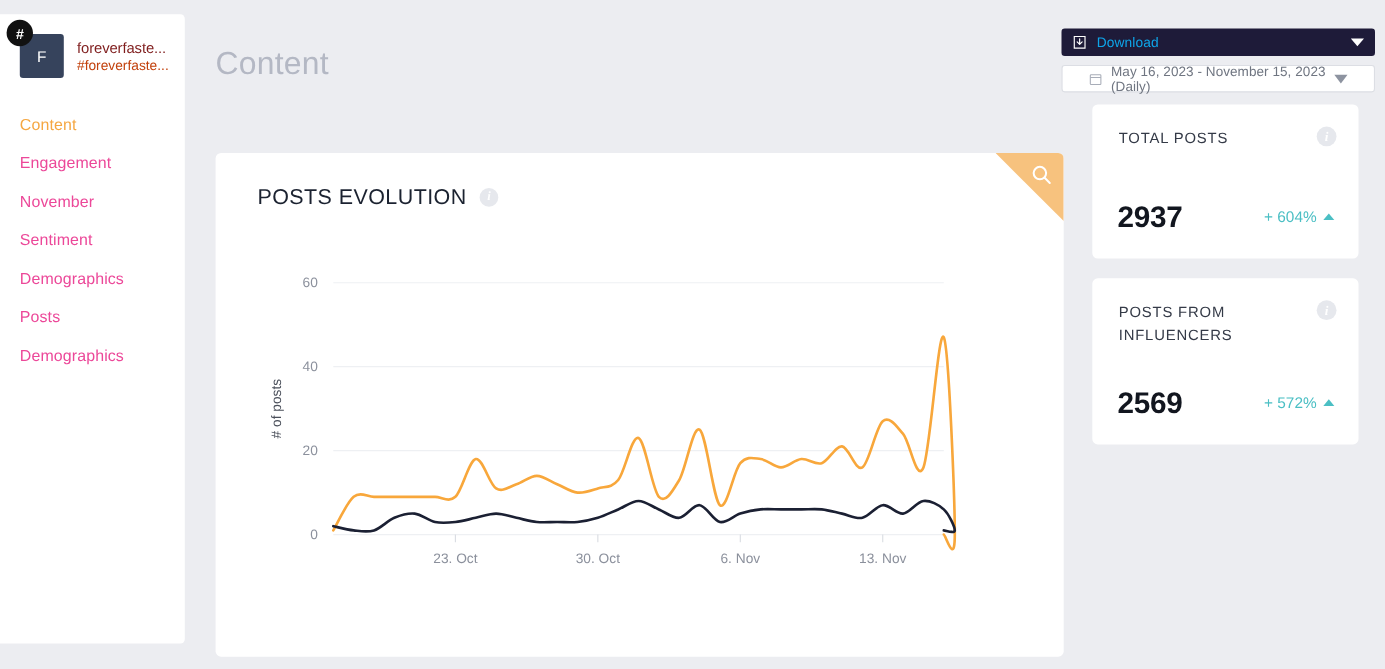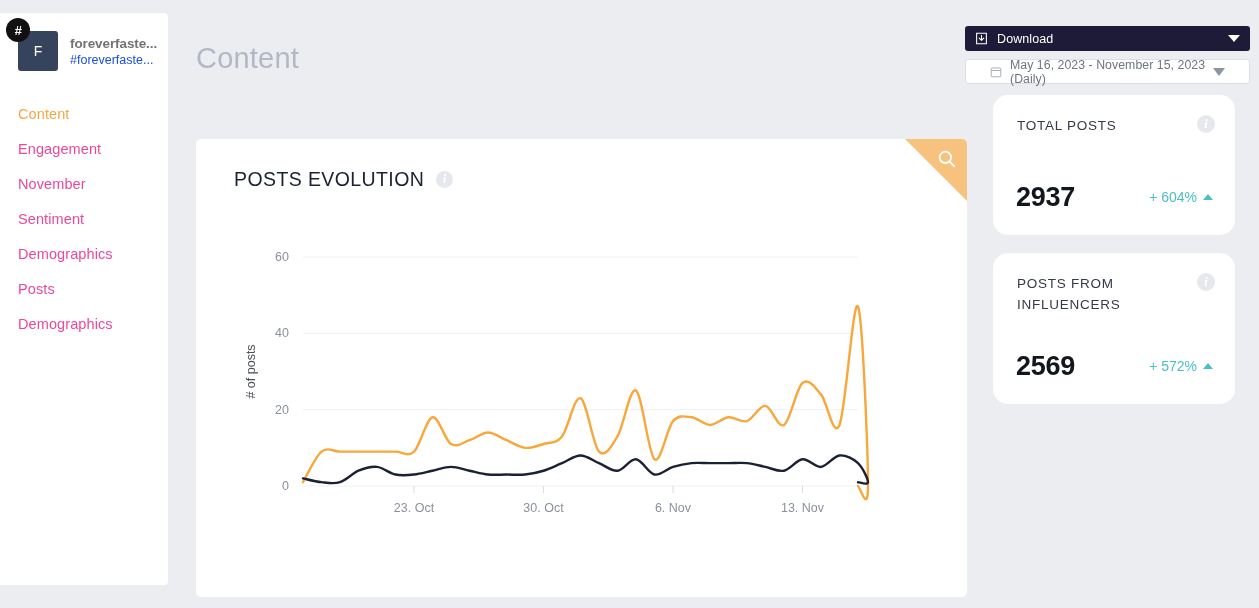--- a/index.html
+++ b/index.html
@@ -27,42 +27,42 @@
   }
   .hash-badge {
     position: absolute; left: -12px; top: -13px;
     width: 24px; height: 24px; border-radius: 50%;
     background: #111111; color: #ffffff;
     font-size: 13px; font-weight: 700; font-style: italic;
     display: flex; align-items: center; justify-content: center;
     line-height: 1;
   }
   .brand-text { margin-left: 12px; overflow: hidden; }
-  .brand-name { font-size: 13.5px; font-weight: 700; color: #737373; white-space: nowrap; letter-spacing: -0.1px; }
-  .brand-tag { font-size: 12.5px; color: #1d4ed8; white-space: nowrap; margin-top: 2px; }
+  .brand-name { font-size: 13.5px; font-weight: 400; color: #7f1d1d; white-space: nowrap; letter-spacing: -0.1px; }
+  .brand-tag { font-size: 12.5px; color: #c2410c; white-space: nowrap; margin-top: 2px; }
 
   #nav { margin-top: 26px; }
   .nav-item {
     display: block; padding: 8px 0 8px 18px;
     font-size: 14.5px; color: #ec4899; cursor: pointer;
     line-height: 19px; letter-spacing: 0.1px;
   }
   .nav-item.active { color: #f5a742; }
 
   
   #page-title {
     position: absolute; left: 196px; top: 42px;
     font-size: 29px; color: #b4b8c4; font-weight: 400; letter-spacing: 0.2px;
   }
 
   
   #download-btn {
     position: absolute; left: 965px; top: 26px;
     width: 285px; height: 25px;
-    background: #1e1b39; color: #ffffff;
+    background: #1e1b39; color: #0ea5e9;
     border-radius: 3px;
     display: flex; align-items: center;
     padding: 0 10px; cursor: pointer;
     font-size: 12.5px;
   }
   #download-btn .dl-icon { margin-right: 9px; display: flex; align-items: center; }
   #download-btn .dl-label { flex: 1; letter-spacing: 0.1px; }
   .caret-down {
     width: 0; height: 0;
     border-left: 6px solid transparent; border-right: 6px solid transparent;
@@ -116,21 +116,21 @@
     background: #e6e8ed; color: #ffffff;
     font-size: 11.5px; font-weight: 700; font-style: italic;
     margin-left: 12px; line-height: 1;
     font-family: "Liberation Serif", serif;
   }
   #plot { position: absolute; left: 0; top: 96px; width: 771px; height: 300px; }
 
   
   .stat-card {
     position: absolute; left: 993px; width: 242px;
-    background: #ffffff; border-radius: 15px;
+    background: #ffffff; border-radius: 5px;
   }
   #stat-card-0 { top: 95px; height: 140px; }
   #stat-card-1 { top: 253px; height: 151px; }
   .stat-label {
     position: absolute; left: 24px; top: 20px; right: 50px;
     font-size: 13.5px; color: #343a47; letter-spacing: 0.75px;
     line-height: 21px;
   }
   .stat-info {
     position: absolute; right: 20px; top: 20px;

